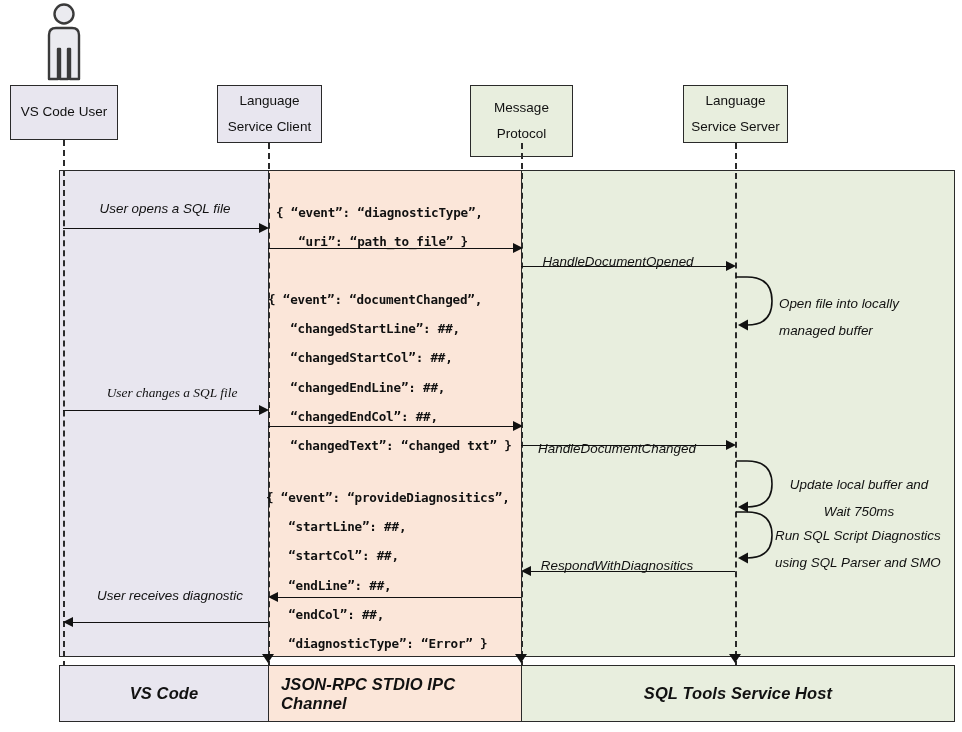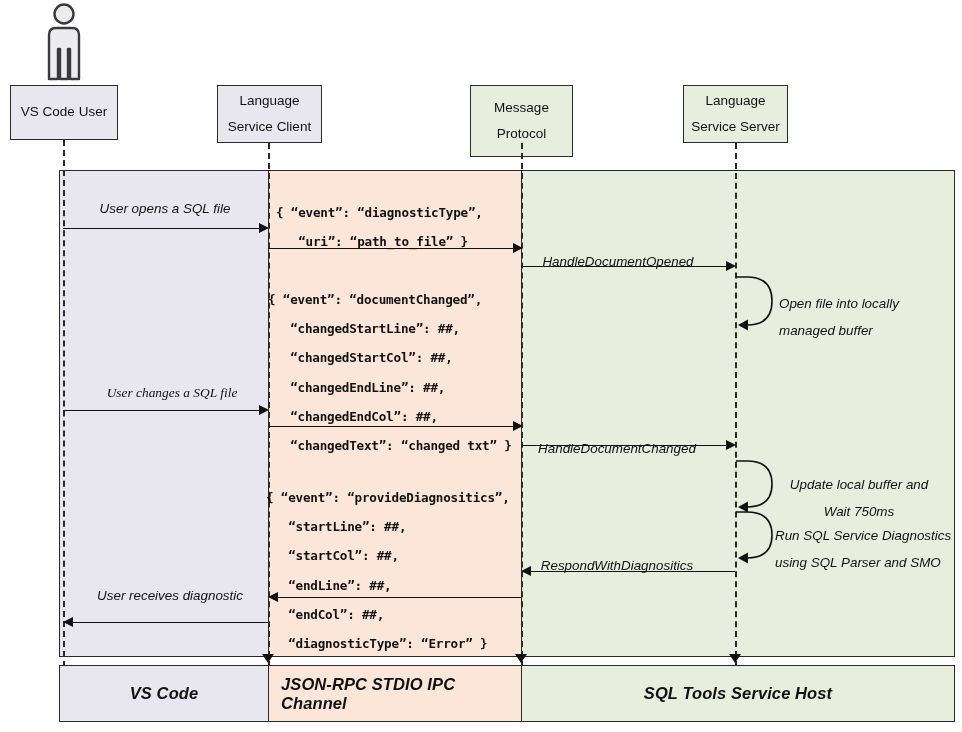--- a/index.html
+++ b/index.html
@@ -151,21 +151,21 @@
   <div class="lbl-note ctr" style="left:779px;top:471px;width:160px;">
     <div>Update local buffer and</div>
     <div>Wait 750ms</div>
   </div>
 
   <svg class="canvas" style="pointer-events:none;">
     <path d="M736 512 H747 Q772 512 772 535 Q772 558 747 558 H740" fill="none" stroke="#111" stroke-width="1.6"></path>
     <polygon points="738,558 748,552.5 748,563.5" fill="#111"></polygon>
   </svg>
   <div class="lbl-note" style="left:775px;top:522px;">
-    <div>Run SQL Service Diagnostics</div>
+    <div>Run SQL Script Diagnostics</div>
     <div>using SQL Parser and SMO</div>
   </div>
 
   <div class="lbl-c" style="left:617px;top:558px;">RespondWithDiagnositics</div>
   <div class="arrow-line" style="left:530px;top:571px;width:205px;"></div>
   <div class="arrow-head ah-left" style="left:521px;top:565.5px;"></div>
 
   <div class="arrow-line" style="left:277px;top:597px;width:244px;"></div>
   <div class="arrow-head ah-left" style="left:268px;top:591.5px;"></div>
 

